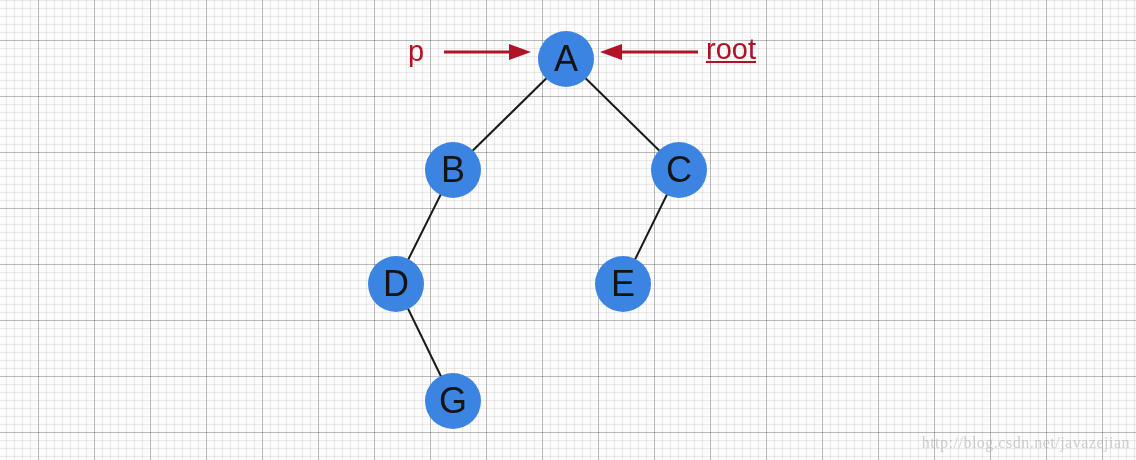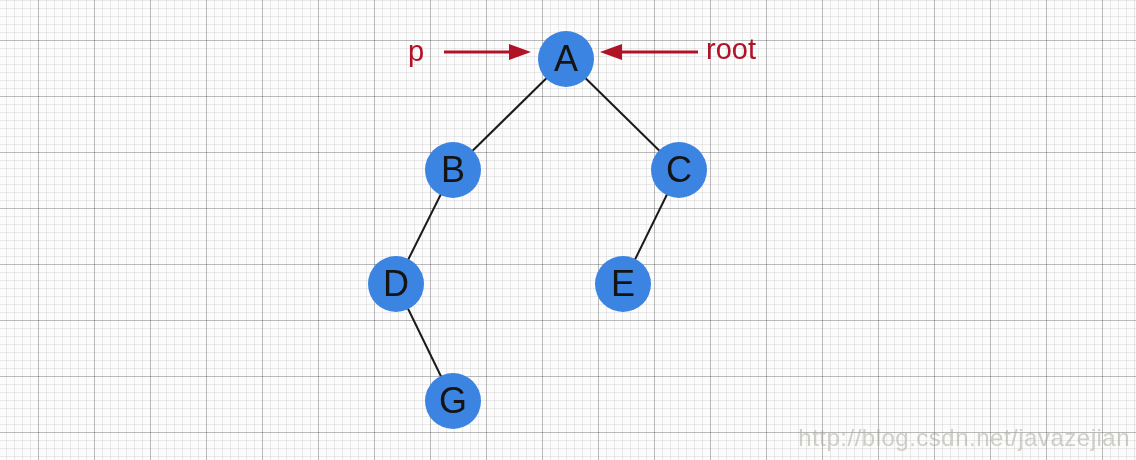--- a/index.html
+++ b/index.html
@@ -46,28 +46,28 @@
   }
   .pointer-label {
     position: absolute;
     z-index: 3;
     color: #b01226;
     font-size: 29px;
     line-height: 1;
     user-select: none;
   }
   #label-p    { left: 408px; top: 37px; }
-  #label-root { left: 706px; top: 35px; }
+  #label-root { left: 706px; top: 35px; text-decoration: underline; }
   .watermark {
     position: absolute;
     right: 6px;
     bottom: 8px;
     z-index: 3;
-    font-family: Liberation Sans, sans-serif;
-    font-size: 24px;
+    font-family: Liberation Serif, serif;
+    font-size: 16px;
     letter-spacing: 0.5px;
     color: rgba(172, 170, 156, 0.55);
     user-select: none;
   }
 </style>
 </head>
 <body>
 
 <div class="canvas">
 

